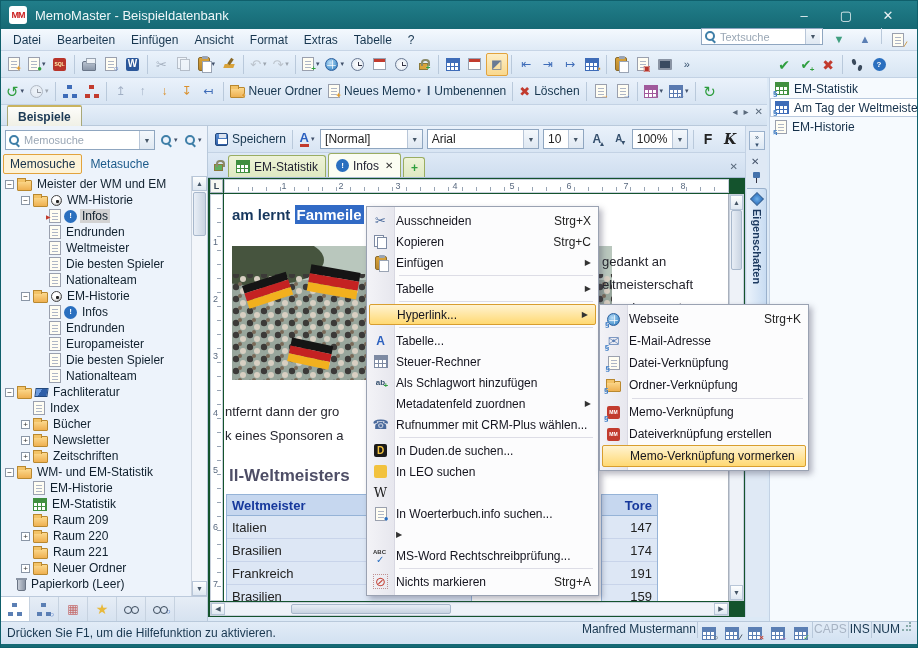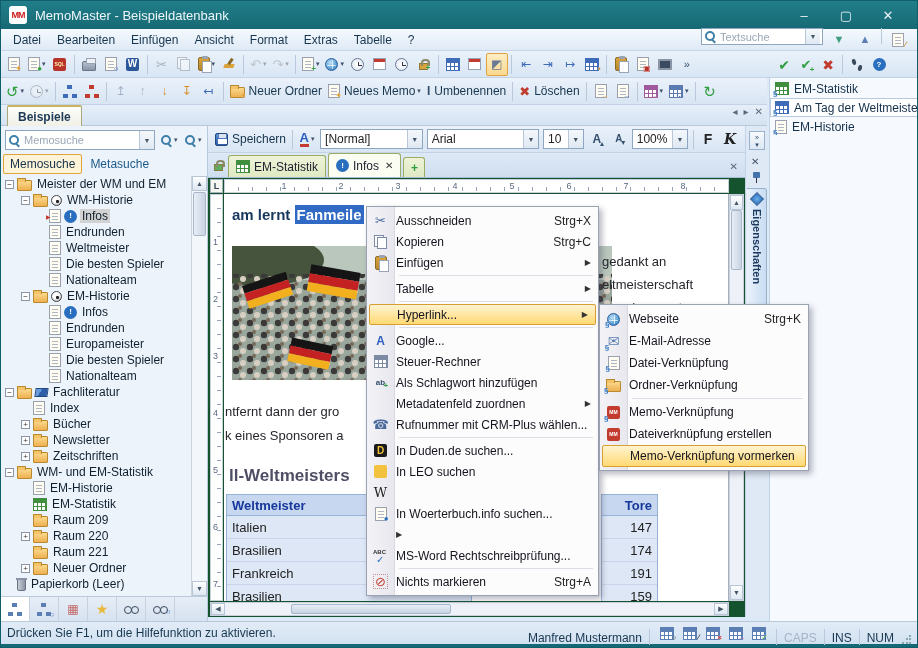--- a/index.html
+++ b/index.html
@@ -95,21 +95,21 @@
 
 #props{position:absolute;left:744px;top:125px;width:22px;bottom:30px;background:#dfe9f5;border-left:1px solid #c3d2e4}
 .pchip{position:absolute;left:3px;top:5px;width:16px;height:19px;background:linear-gradient(#f7fafd,#dce8f4);border:1px solid #9ab1cc;display:flex;flex-direction:column;align-items:center;justify-content:center;font-size:7px;line-height:7px;color:#35506e}
 .pclose{position:absolute;left:5px;top:30px;font-size:10px;color:#44536a}
 .ppin{position:absolute;left:6px;top:46px}
 .props-tab{position:absolute;left:1px;top:62px;width:20px;height:128px;background:linear-gradient(to right,#eaf2fb,#c8dcf2);border:1px solid #9ab1cc;border-left:none;border-radius:0 3px 3px 0;display:flex;flex-direction:column;align-items:center;padding-top:5px;gap:5px}
 .vtext{writing-mode:vertical-rl;font-size:11px;font-weight:bold;color:#1c3a60}
 .pdiamond{width:10px;height:10px;background:radial-gradient(#6fb0e8,#2a6fbf);transform:rotate(45deg);border:1px solid #1c4f8a;flex:none}
 
 #statusbar{position:absolute;left:0;right:0;bottom:0;height:26px;background:linear-gradient(#e2ecf7,#cfdff0);border-top:1px solid #b9c9db;box-shadow:inset 0 -3px 0 #156974;display:flex;align-items:center;padding:0 6px 3px 6px;gap:7px;font-size:12px;color:#17364f}
-#sb-right{margin-left:auto;display:flex;align-items:flex-end;gap:7px}
+#sb-right{margin-left:auto;display:flex;align-items:flex-start;gap:1px}
 .dim{color:#a8b4c4}
 .grip{width:10px;height:10px;background:radial-gradient(circle at 2px 8px,#8aa 1px,transparent 1.5px),radial-gradient(circle at 6px 8px,#8aa 1px,transparent 1.5px),radial-gradient(circle at 6px 4px,#8aa 1px,transparent 1.5px),radial-gradient(circle at 9px 8px,#8aa 1px,transparent 1.5px),radial-gradient(circle at 9px 4px,#8aa 1px,transparent 1.5px),radial-gradient(circle at 9px 1px,#8aa 1px,transparent 1.5px)}
 
 .menu{position:absolute;background:#fcfcfd;border:1px solid #9aa2b2;box-shadow:3px 3px 6px rgba(70,70,95,.4);padding:3px 0}
 .menu::before{content:'';position:absolute;left:0;top:0;bottom:0;width:27px;background:linear-gradient(to right,#f3f3f7,#e7e7ee);border-right:1px solid #d8d8e2}
 #ctxmenu{left:365px;top:205px;width:233px;z-index:60}
 #linkmenu{left:598px;top:303px;width:210px;z-index:61}
 .mitem{position:relative;height:21px;display:flex;align-items:center;gap:6px;padding:0 7px 0 4px;font-size:12px;color:#14141e}
 #linkmenu .mitem{height:22px}
 .mico{width:19px;display:flex;justify-content:center;flex:none}
@@ -965,21 +965,21 @@
       <div class="mitem hl">
         <span class="mico"></span>
         <span class="mlab">Hyperlink...</span>
         <span class="marr">▶</span>
       </div>
       <div class="msep"></div>
       <div class="mitem">
         <span class="mico">
           <span class="x" style="color: rgb(42, 95, 191); font-size: 12px; font-weight: bold;">A</span>
         </span>
-        <span class="mlab">Google...</span>
+        <span class="mlab">Tabelle...</span>
       </div>
       <div class="mitem">
         <span class="mico">
           <span class="x k-grid" style="--c: #7d8aa3;"></span>
         </span>
         <span class="mlab">Steuer-Rechner</span>
       </div>
       <div class="mitem">
         <span class="mico">
           <span class="x" style="color: rgb(53, 80, 110); font-size: 8px; font-weight: bold;">ab<i class="ov" style="color: rgb(47, 158, 63);">+</i></span>

